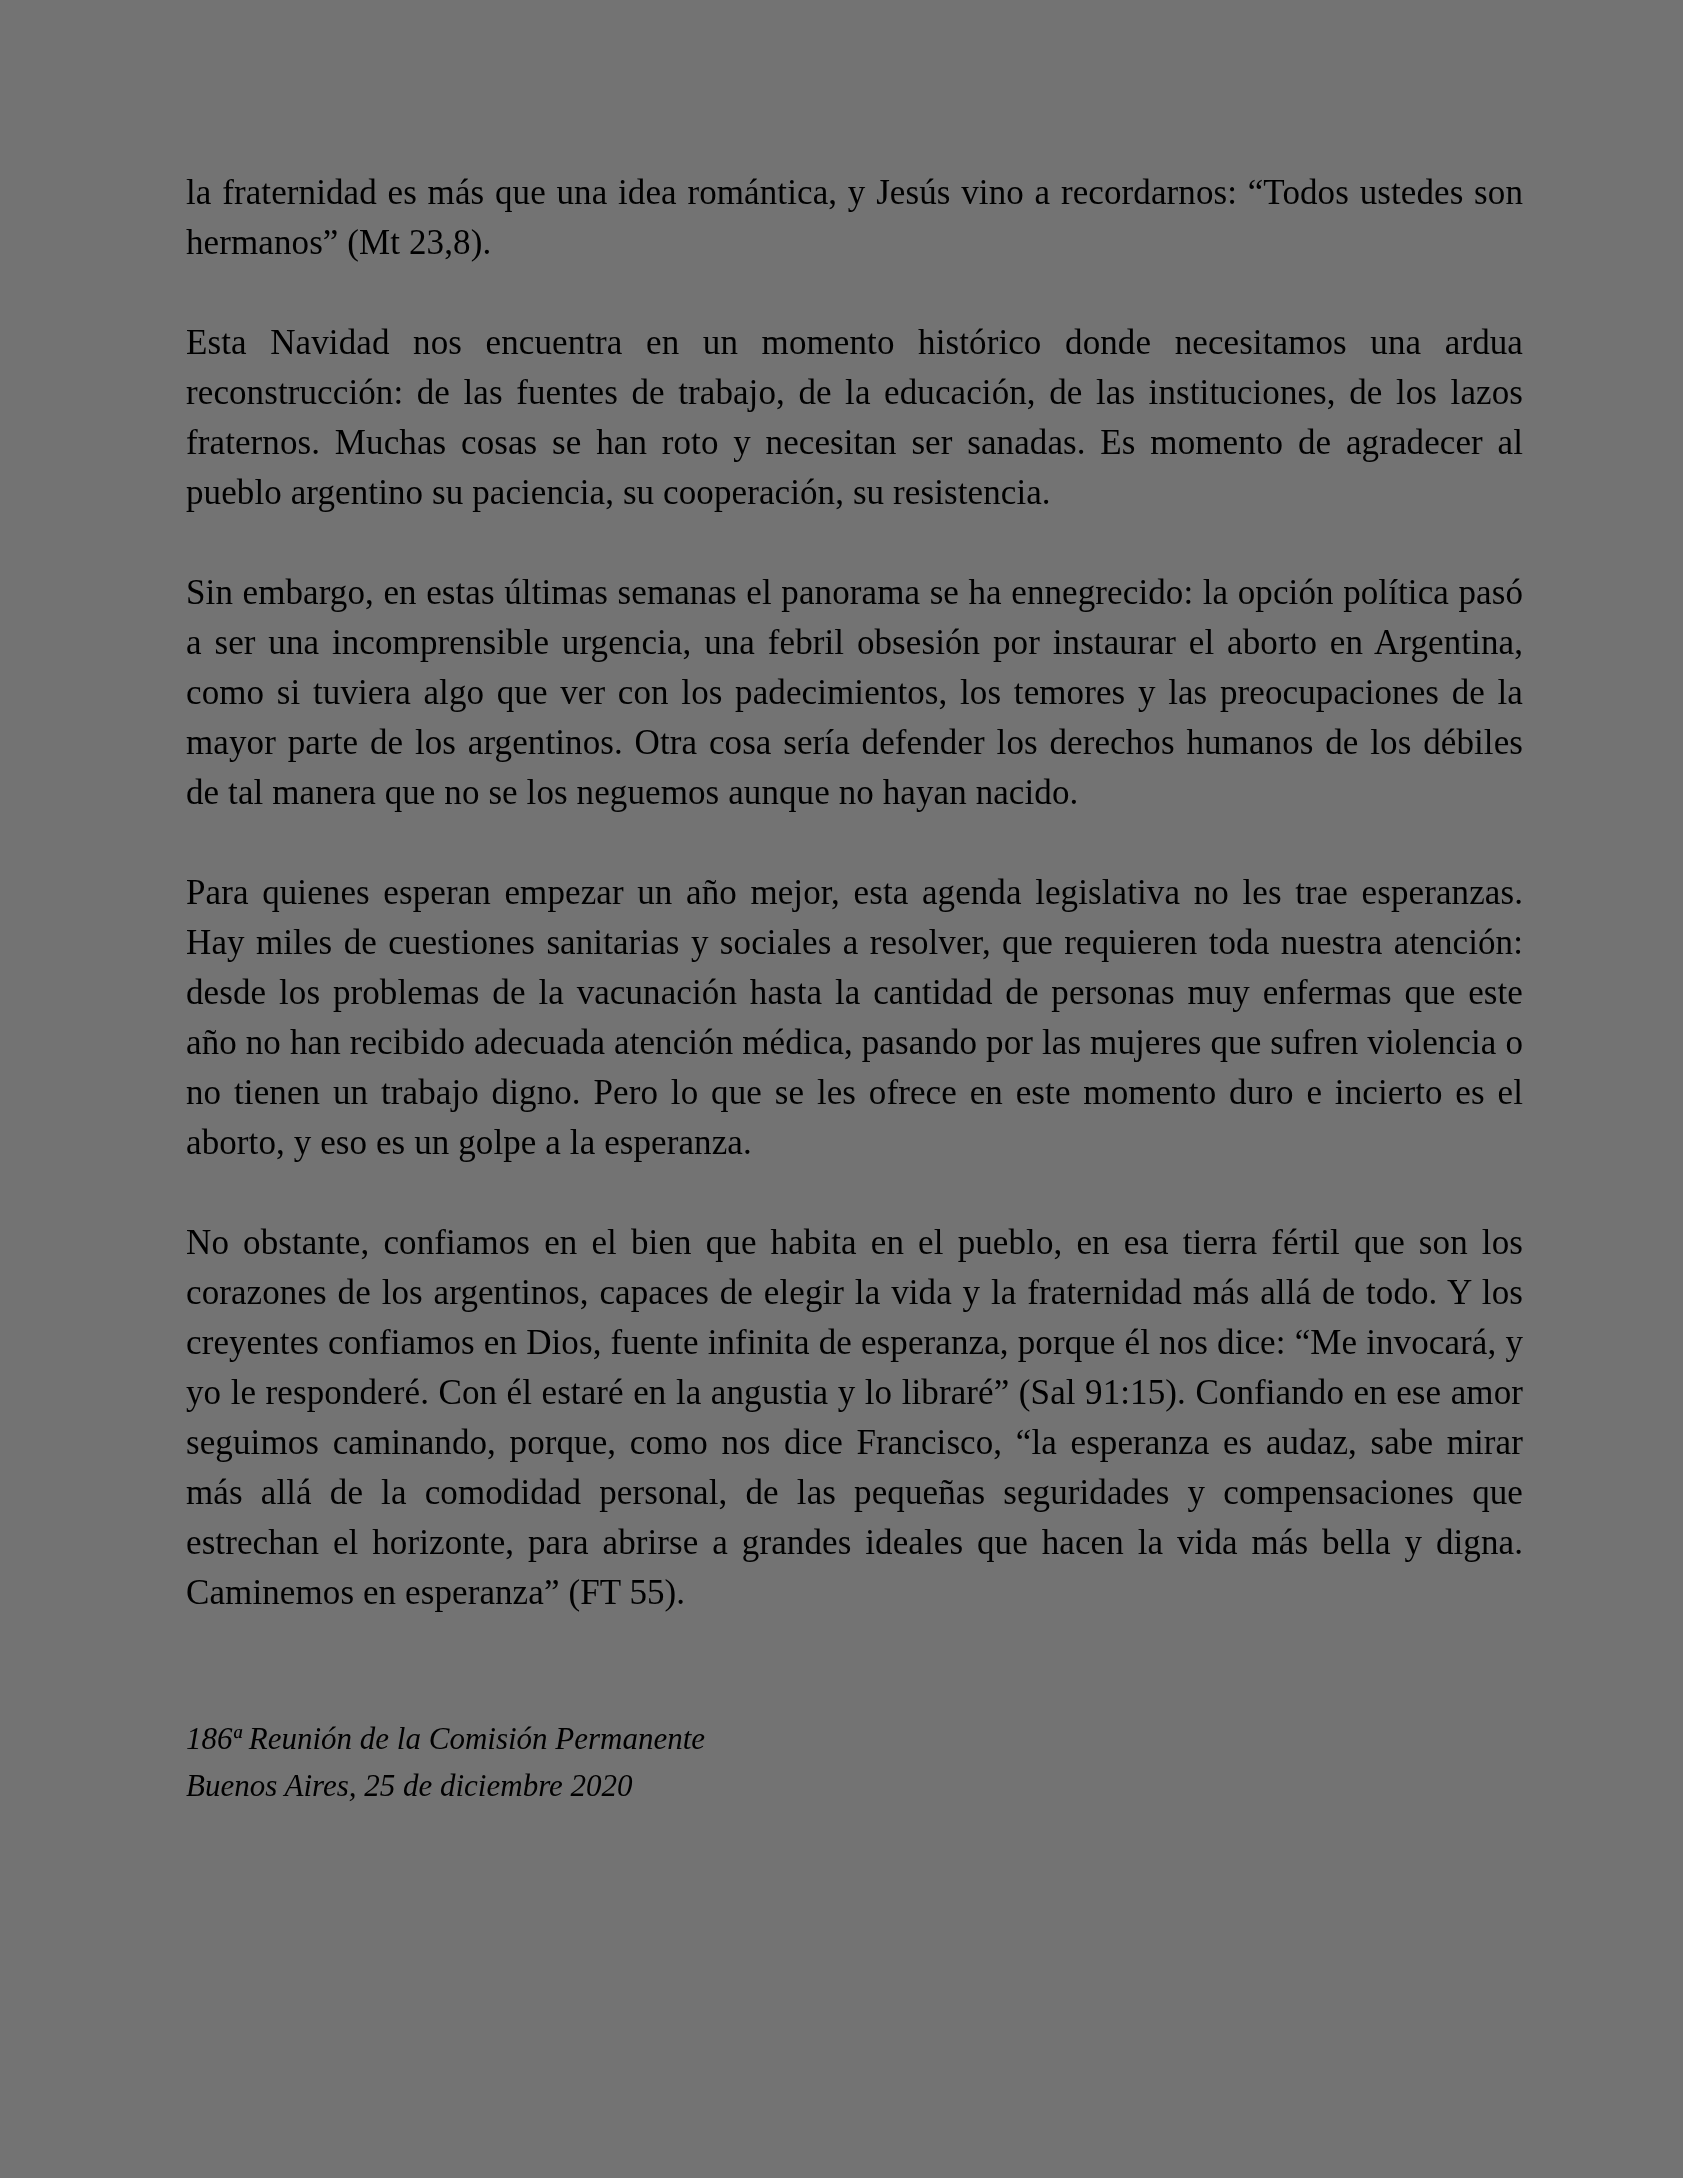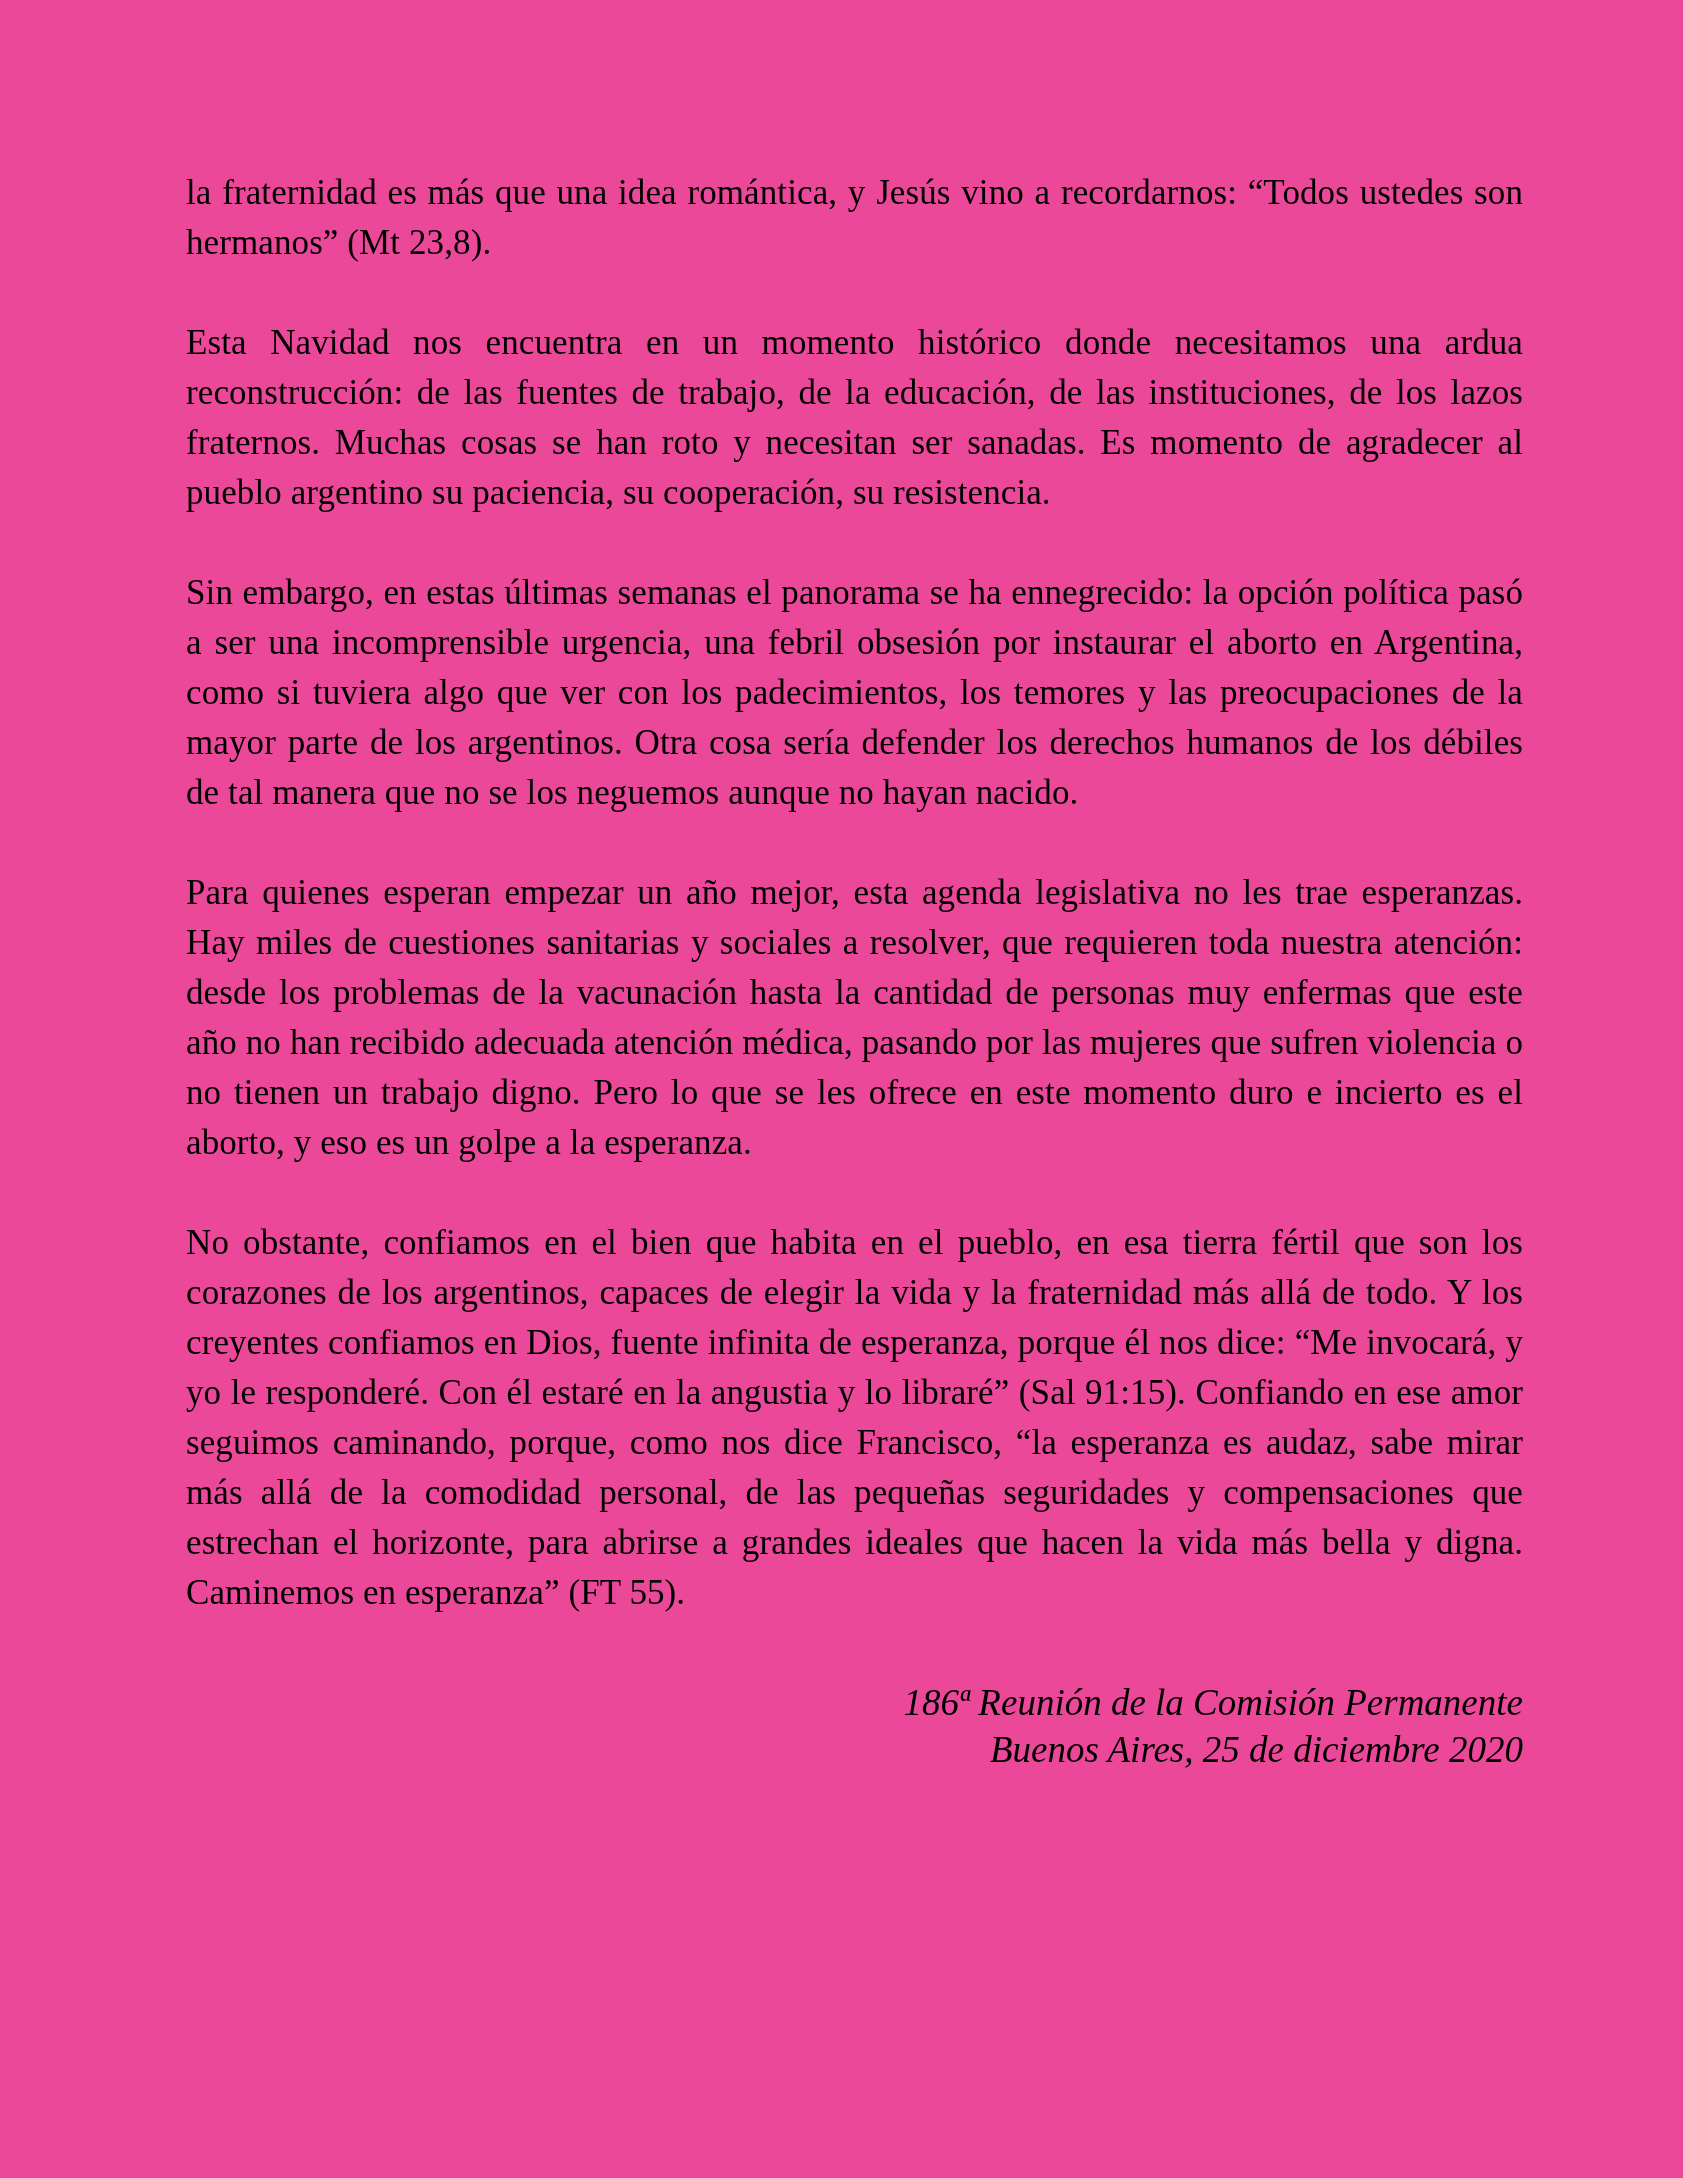--- a/index.html
+++ b/index.html
@@ -5,38 +5,37 @@
   html, body {
     margin: 0;
     padding: 0;
     background: #ffffff;
   }
   .page {
     position: relative;
     width: 1683px;
     height: 2178px;
     box-sizing: border-box;
-    background: #ec4899;
+    background: #737373;
     color: #000000;
     font-family: "Liberation Serif", "DejaVu Serif", serif;
     padding: 168px 160px 0 186px;
     overflow: hidden;
   }
   .body-text p {
     margin: 0 0 50px 0;
     font-size: 35px;
     line-height: 50px;
     text-align: justify;
     letter-spacing: 0.1px;
   }
   .signature {
-    margin-top: 61px;
-    text-align: right;
+    margin-top: 97px;
     font-style: italic;
-    font-size: 37px;
+    font-size: 31px;
     line-height: 47px;
   }
   .signature div {
     white-space: nowrap;
   }
 </style>
 </head>
 <body>
 
 <div class="page">

